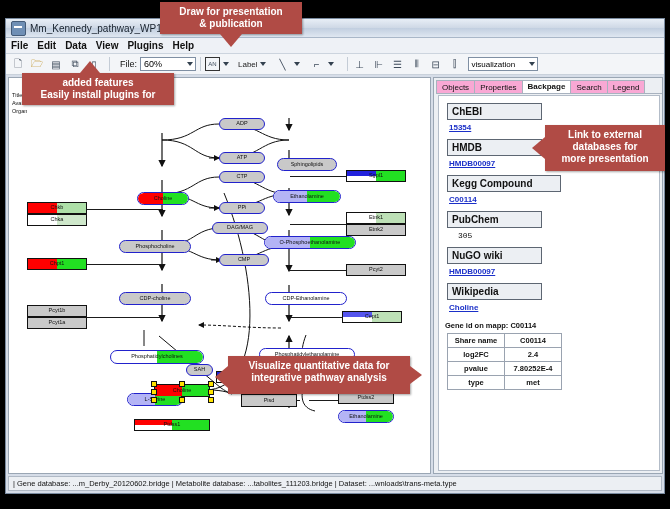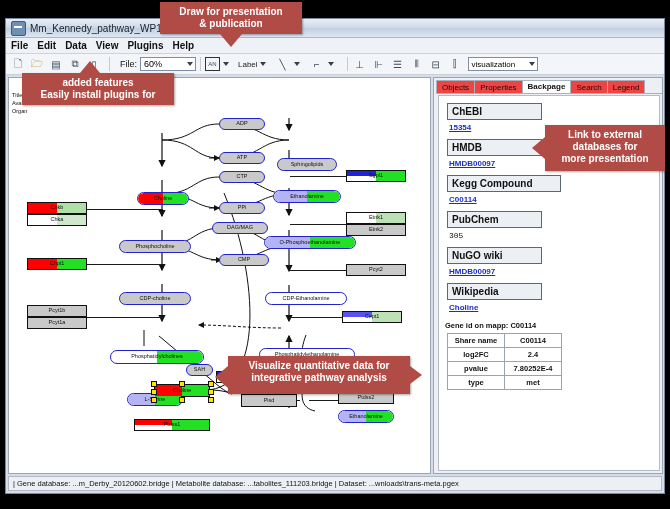--- a/index.html
+++ b/index.html
@@ -34,28 +34,28 @@
   .visbox .arw{position:absolute;right:2px;top:4px;border-left:3px solid transparent;border-right:3px solid transparent;border-top:4px solid #33414f;}
 
   
   .canvaspane{position:absolute;left:2px;top:58px;width:423px;height:397px;background:#fff;border:1px solid #9aa6b4;box-sizing:border-box;overflow:hidden;}
   .sidepane{position:absolute;left:427px;top:58px;width:230px;height:397px;background:#eceff3;border:1px solid #9aa6b4;box-sizing:border-box;}
 
   .infolbl{position:absolute;font-size:5.5px;color:#111;left:3px;}
 
   
   .tabrow{position:absolute;left:2px;top:2px;height:14px;display:flex;align-items:flex-end;}
-  .tab{font-size:8px;padding:2px 5px 2px 5px;border:1px solid #a8b2bf;border-bottom:none;background:#ef4444;color:#111;margin-right:-1px;}
+  .tab{font-size:8px;padding:2px 5px 2px 5px;border:1px solid #a8b2bf;border-bottom:none;background:#f9a8d4;color:#111;margin-right:-1px;}
   .tab.active{background:#fff;font-weight:bold;padding-top:1px;padding-bottom:3px;}
   .tabline{position:absolute;left:2px;top:15px;width:226px;height:1px;background:#a8b2bf;}
 
   .bpbody{position:absolute;left:4px;top:17px;width:222px;height:376px;background:#fff;border:1px solid #b3bcc8;box-sizing:border-box;overflow:hidden;}
   .dbhdr{margin:7px 0 0 8px;width:95px;background:#eceff3;border:1px solid #5d6672;font-size:10px;font-weight:bold;color:#111;padding:2px 4px;box-sizing:border-box;}
   .dblink{margin:3px 0 0 10px;font-size:8px;color:#1a2fc8;text-decoration:underline;font-weight:bold;}
-  .dbplain{margin:3px 0 0 10px;font-size:8px;color:#111;font-family:Liberation Mono, monospace;}
+  .dbplain{margin:3px 0 0 19px;font-size:8px;color:#111;font-family:Liberation Mono, monospace;}
   .exphdr{margin:9px 0 0 6px;font-size:10px;font-weight:bold;color:#111;}
   .geneid{margin:9px 0 0 6px;font-size:7.5px;font-weight:bold;color:#111;}
   table.exp{margin:3px 0 0 8px;border-collapse:collapse;}
   table.exp td{border:1px solid #9aa3b0;font-size:7.5px;font-weight:bold;color:#111;padding:2px 4px;text-align:center;min-width:48px;}
 
   
   .statusbar{position:absolute;left:2px;top:457px;width:654px;height:15px;background:#eceff3;border:1px solid #b0b9c5;box-sizing:border-box;display:flex;align-items:center;}
   .statusbar span{font-size:7.5px;color:#111;padding-left:4px;white-space:nowrap;}
 
   
@@ -436,21 +436,21 @@
           <tr>
             <td>type</td>
             <td>met</td>
           </tr>
         </tbody>
           </table>
       </div>
     </div>
 
     <div class="statusbar">
-      <span>| Gene database: ...m_Derby_20120602.bridge | Metabolite database: ...tabolites_111203.bridge | Dataset: ...wnloads\trans-meta.pgex</span>
+      <span>| Gene database: ...m_Derby_20120602.bridge | Metabolite database: ...tabolites_111203.bridge | Dataset: ...wnloads\trans-meta.type</span>
     </div>
 
   </div>
 
   <div class="callout" style="left:160px;top:2px;width:142px;height:32px;">
     <div>Draw for presentation</div>
     <div>&amp; publication</div>
   </div>
   <div class="arrowdown" style="left:220px;top:34px;"></div>
 

